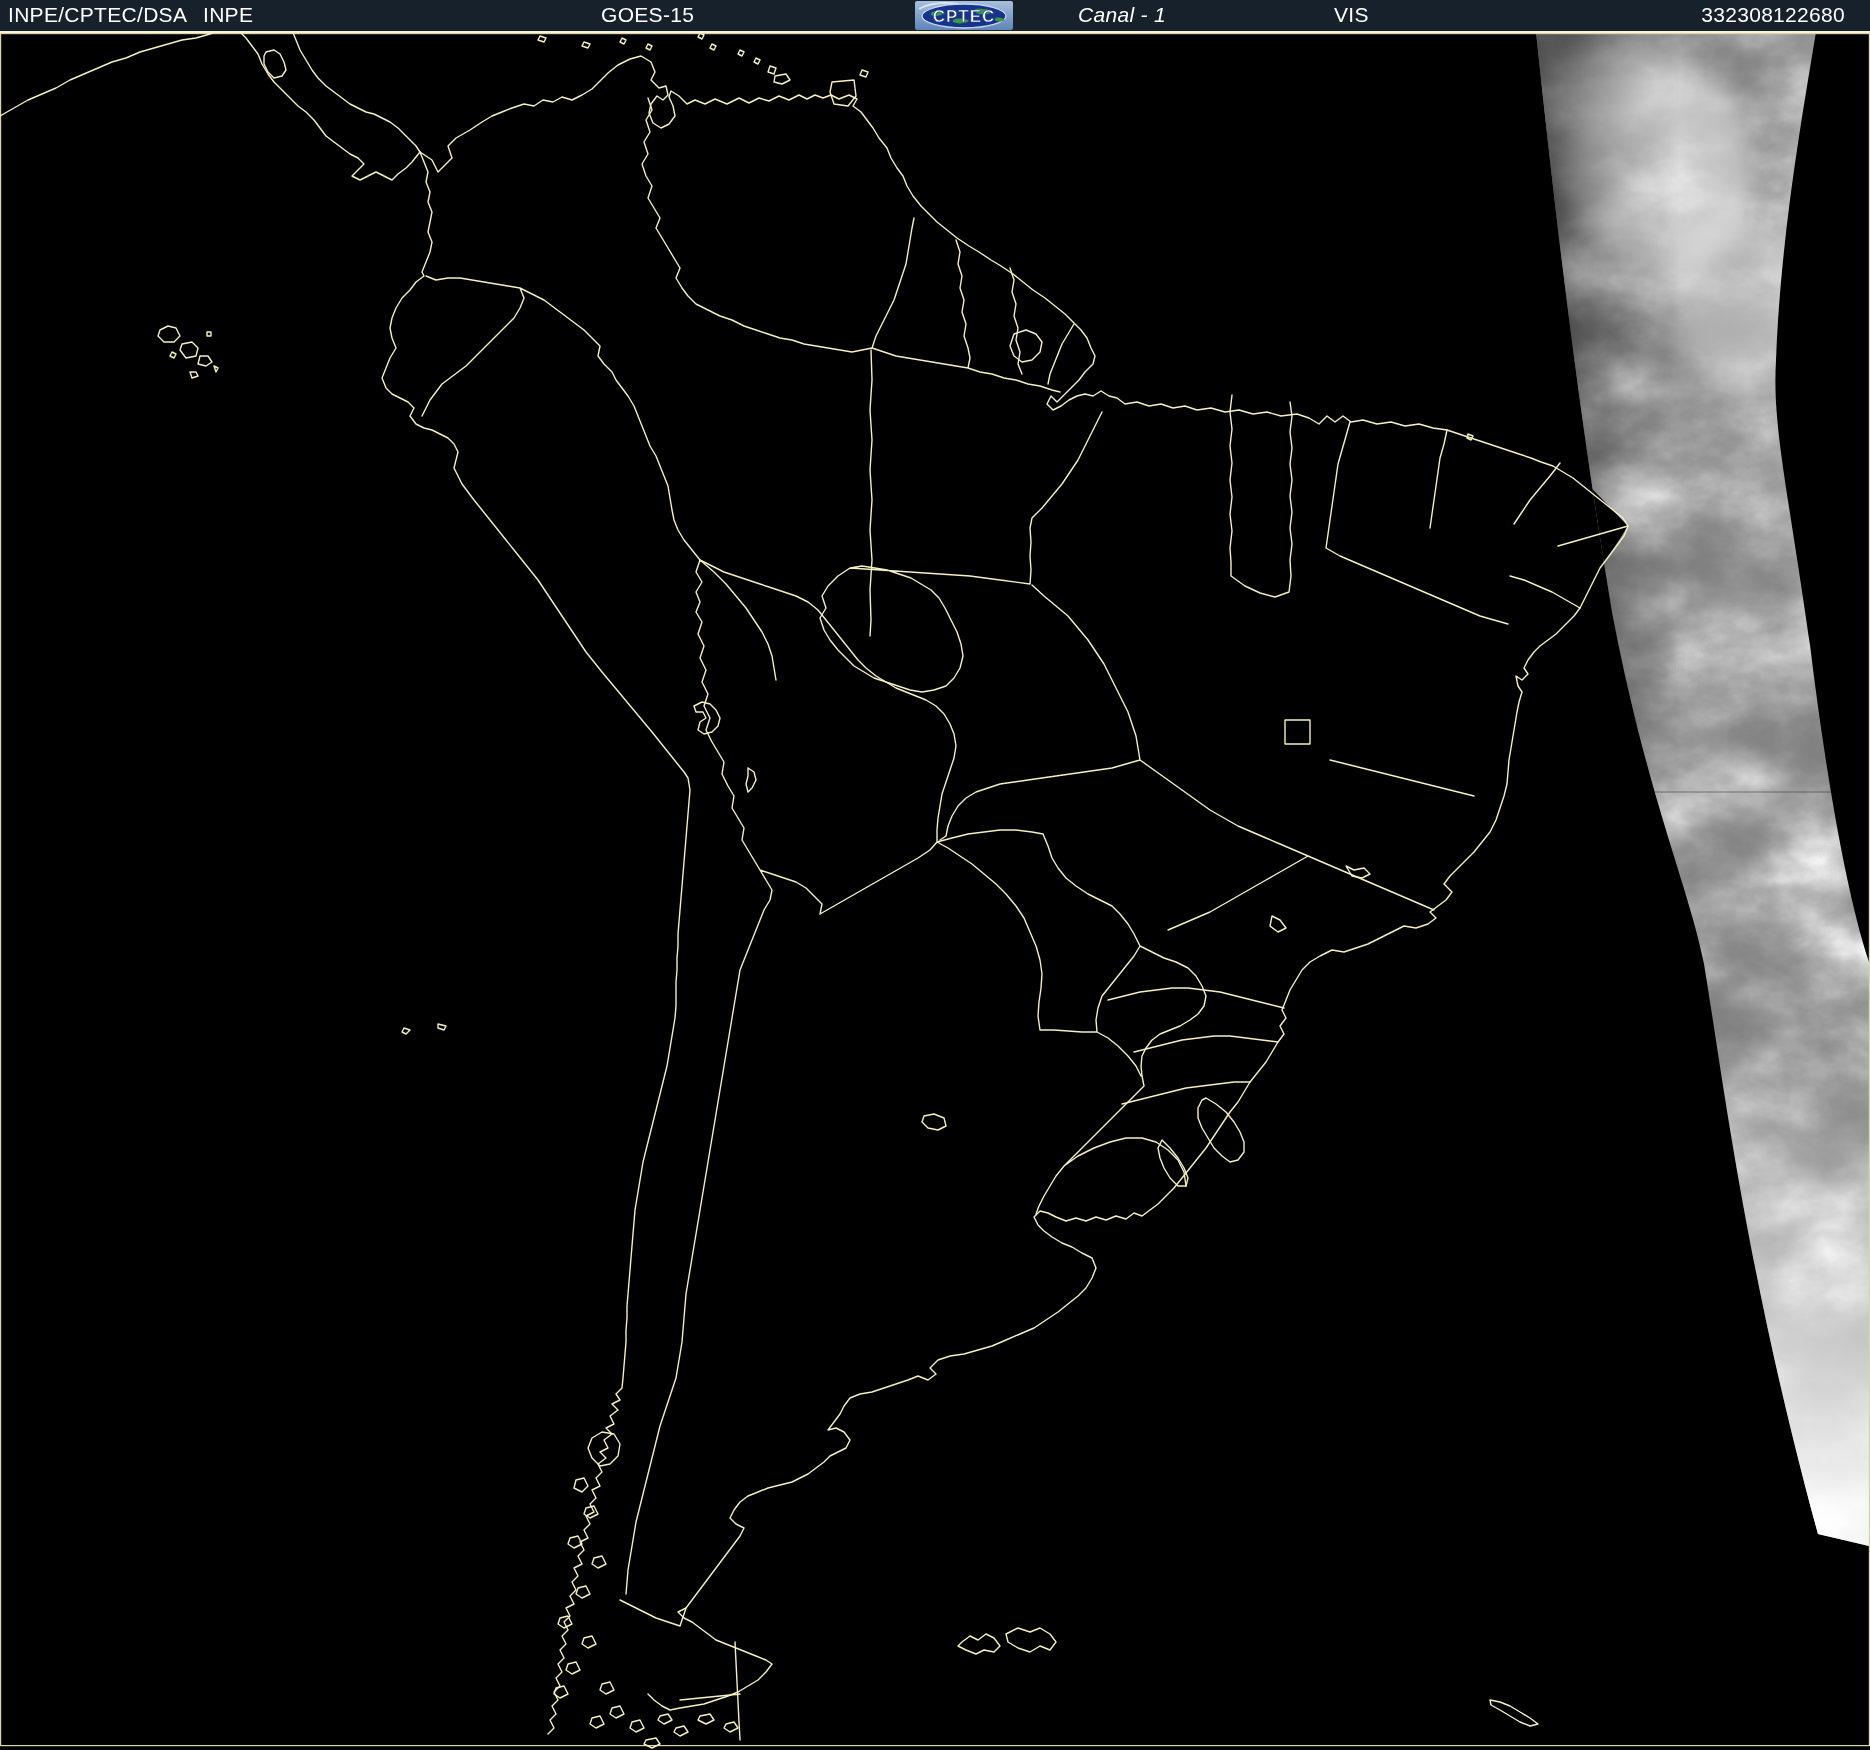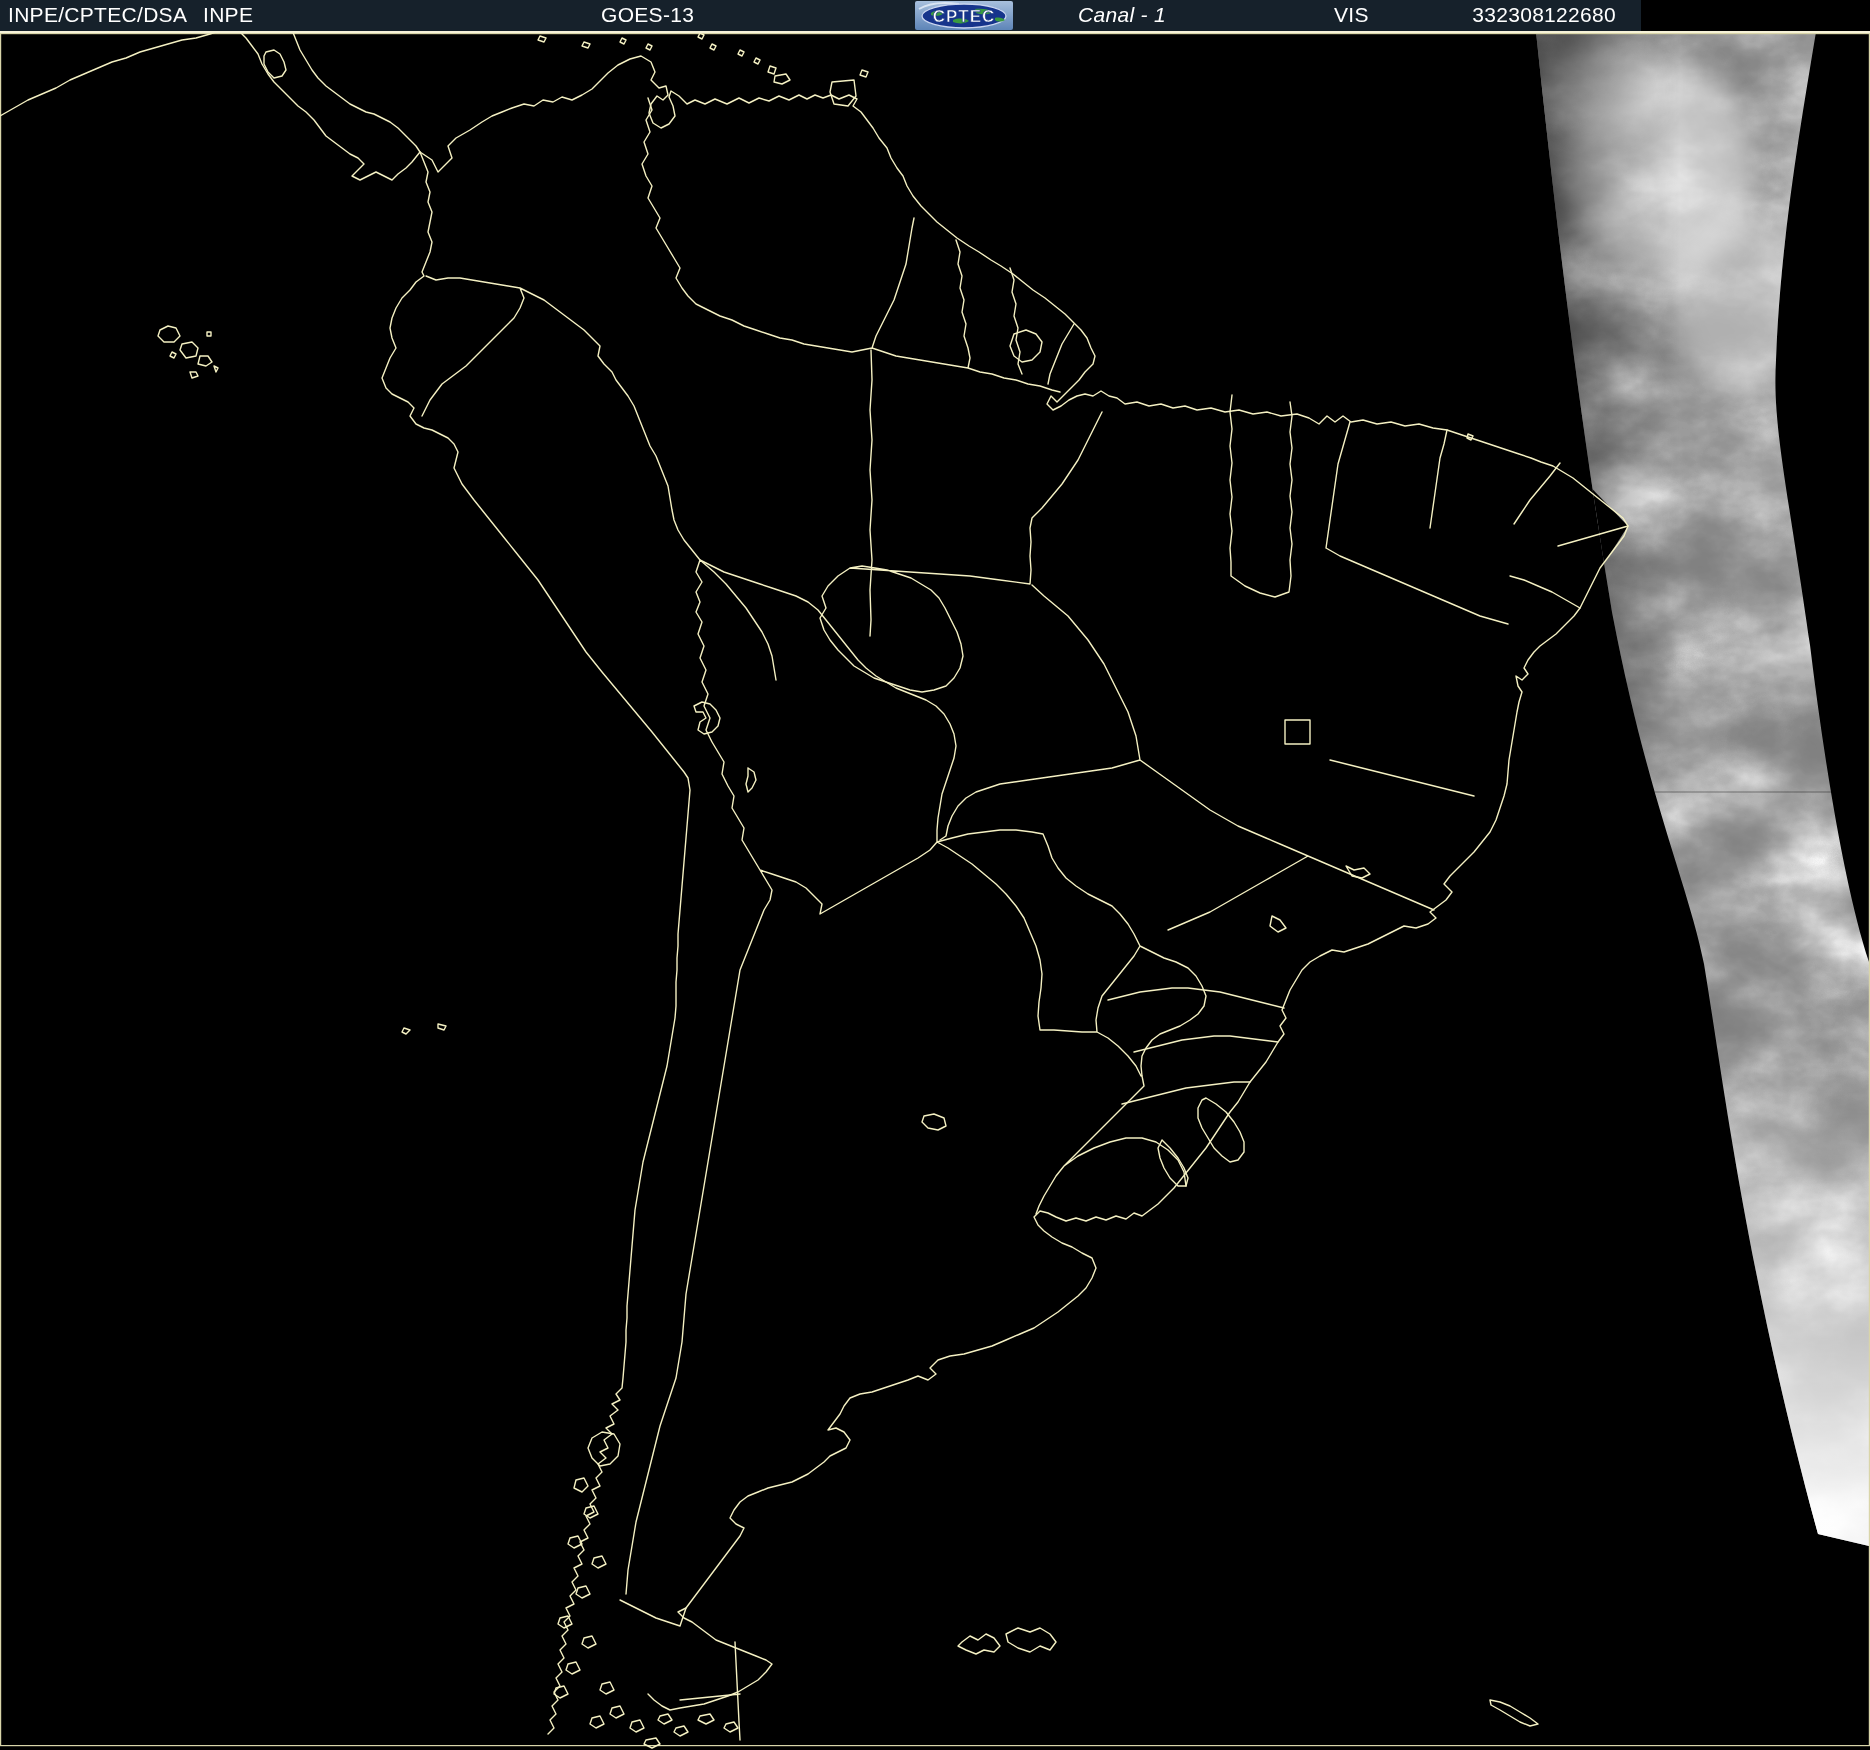--- a/index.html
+++ b/index.html
@@ -1,39 +1,39 @@
 <!DOCTYPE html>
 <html><head>
 <meta charset="utf-8">
 <style>
   html,body{margin:0;padding:0;background:#000;}
   body{width:1870px;height:1750px;position:relative;overflow:hidden;
        font-family:"Liberation Sans",sans-serif;}
-  .hdr{position:absolute;top:0;left:0;width:1641px;height:31px;background:#16212b;z-index:5;}
+  .hdr{position:absolute;top:0;left:0;width:1870px;height:31px;background:#16212b;z-index:5;}
   .hdr span{position:absolute;top:0;line-height:30px;font-size:21px;color:#ffffff;
             letter-spacing:0.3px;white-space:nowrap;}
   .hdr .agency{left:8px;}
   .hdr .noaa{left:203px;}
   .hdr .sat{left:601px;}
   .hdr .canal{left:1078px;font-style:italic;}
   .hdr .vis{left:1322px;margin-left:12px;}
   .hdr .ts{right:25px;}
   .hdr-line{position:absolute;top:31px;left:0;width:1870px;height:2px;background:#f6f2d8;z-index:6;}
   .logo{position:absolute;left:915px;top:1px;z-index:7;}
   svg.map{position:absolute;top:33px;left:0;}
   .ln{fill:none;stroke:#f4f0c2;stroke-width:1.4;stroke-linejoin:round;stroke-linecap:round;}
   .frame{fill:none;stroke:#d9d5a9;stroke-width:1.2;}
 </style>
 </head>
 <body>
 
 <div class="hdr">
   <span class="agency">INPE/CPTEC/DSA</span>
   <span class="noaa">INPE</span>
-  <span class="sat">GOES-13</span>
+  <span class="sat">GOES-15</span>
   <span class="canal">Canal - 1</span>
   <span class="vis">VIS</span>
   <span class="ts">332308122680</span>
 </div>
 <div class="hdr-line"></div>
 
 <svg class="logo" width="98" height="29" viewBox="0 0 98 29">
   <defs>
     <linearGradient id="logobg" x1="0" y1="0" x2="0" y2="1">
       <stop offset="0" stop-color="#a8c0dd"></stop>

